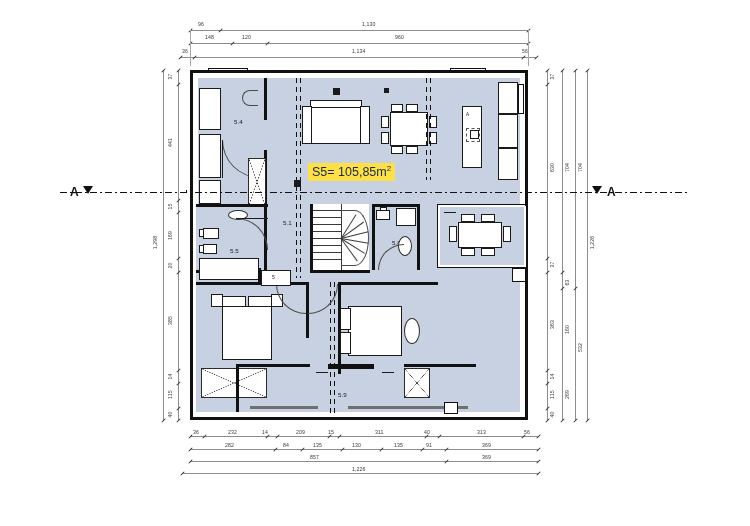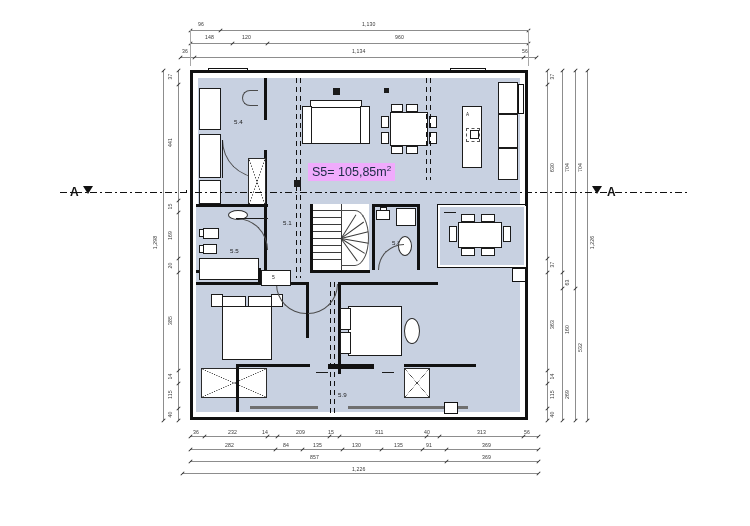--- a/index.html
+++ b/index.html
@@ -28,21 +28,21 @@
     background-image:repeating-linear-gradient(to right,#111 0 7px,transparent 7px 10px,#111 10px 12px,transparent 12px 15px);
     height:1px;border:0;}
   .vdash2{position:absolute;width:1.4px;
     background-image:repeating-linear-gradient(to bottom,#111 0 5px,transparent 5px 9px);}
   .arrowDown{position:absolute;width:0;height:0;border-top:8px solid #111;
           border-left:5.4px solid transparent;border-right:5.4px solid transparent;}
   .secletter{position:absolute;font-size:12px;font-weight:bold;color:#111;
              font-family:"Liberation Sans",sans-serif;}
 
   
-  .areabadge{position:absolute;background:#f0abfc;color:#1a2a44;
+  .areabadge{position:absolute;background:#fde047;color:#1a2a44;
              font-size:12.5px;padding:1px 4px 2px 4px;white-space:nowrap;
              font-family:"Liberation Sans",sans-serif;}
   .areabadge sup{font-size:8px;vertical-align:super;}
 
   
   .watermark{position:absolute;font-family:"Liberation Serif",serif;
              font-size:30px;color:#c9cfdb;opacity:.62;white-space:nowrap;
              letter-spacing:1px;}
 
   

